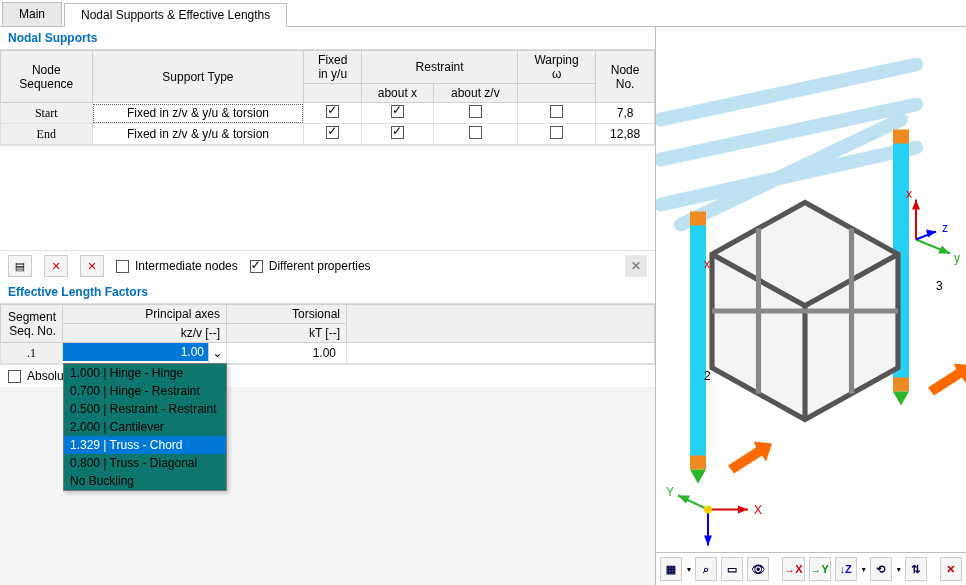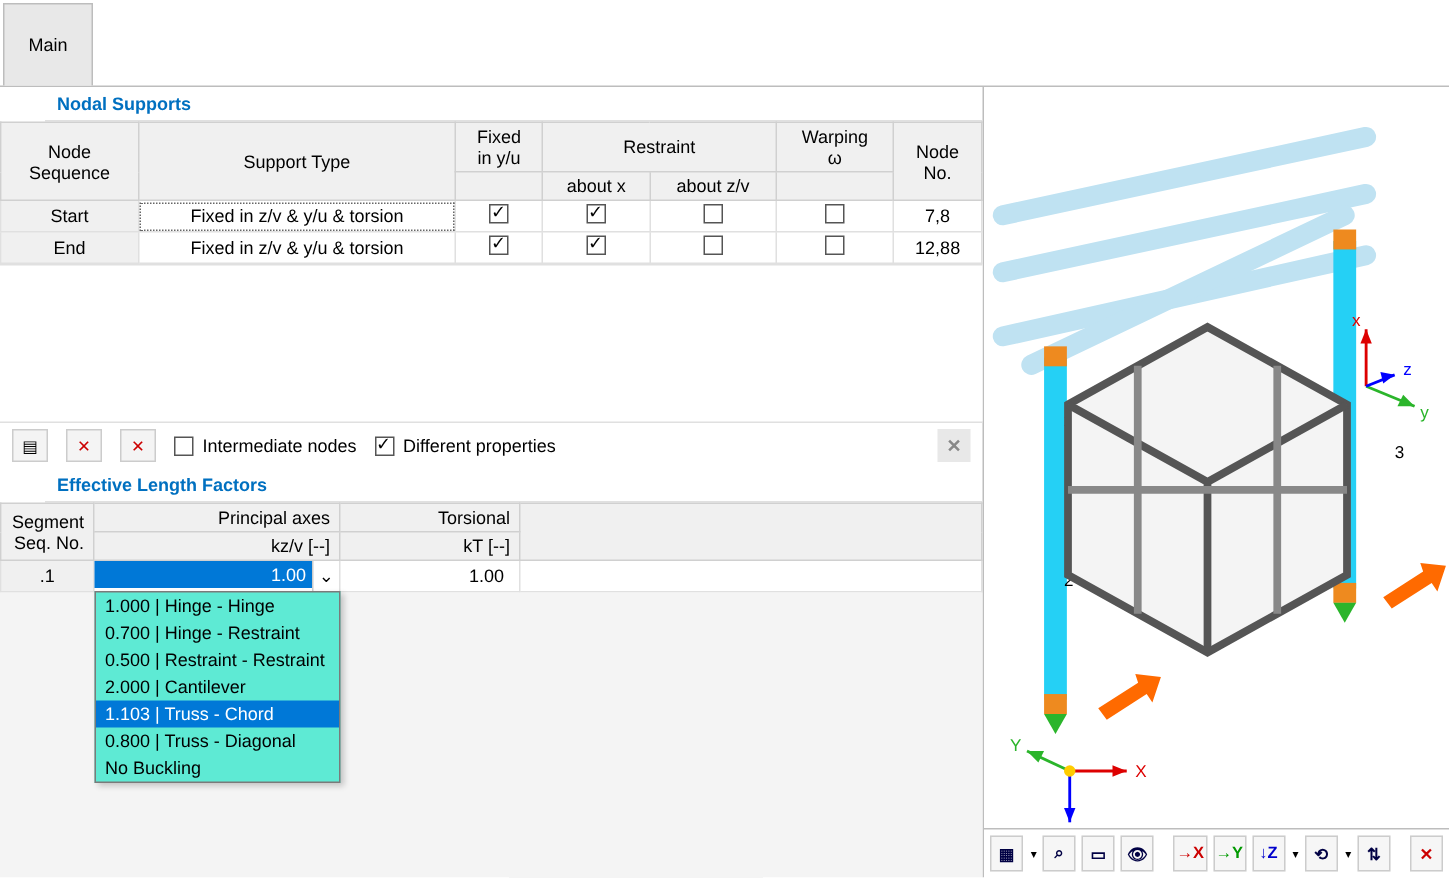--- a/index.html
+++ b/index.html
@@ -1,60 +1,61 @@
 <!DOCTYPE html>
 <html><head>
 <meta charset="utf-8">
 <style>
 * { box-sizing: border-box; margin: 0; padding: 0; font-family: "Segoe UI", Tahoma, sans-serif; font-size: 12px; }
 body { background: #fff; width: 966px; height: 585px; overflow: hidden; display: flex; flex-direction: column; }
 .tabs { display: flex; gap: 2px; background: #fff; border-bottom: 1px solid #bdbdbd; padding: 2px 2px 0 2px; }
-.tab { padding: 20px 16px; background: #e8e8e8; border: 1px solid #bdbdbd; border-bottom: none; cursor: pointer; }
+.tab { padding: 4px 16px; background: #e8e8e8; border: 1px solid #bdbdbd; border-bottom: none; cursor: pointer; }
 .tab.active { background: #fff; border-bottom: 1px solid #fff; position: relative; top: 1px; }
 .content-row { display: flex; flex: 1; min-height: 0; }
 .left-col { flex: 1; display: flex; flex-direction: column; border-right: 1px solid #bdbdbd; min-width: 0; }
 .right-col { width: 310px; display: flex; flex-direction: column; background: #fff; }
-.panel-title { color: #0070c0; font-weight: bold; padding: 4px 8px; border-bottom: 1px solid #e0e0e0; margin-left: 30px; }
+.panel-title { color: #0070c0; font-weight: bold; padding: 4px 8px; border-bottom: 1px solid #e0e0e0; }
 .ns-table { width: 100%; border-collapse: collapse; }
 .ns-table th { font-weight: normal; background: #f0f0f0; border: 1px solid #d0d0d0; text-align: center; padding: 2px 6px; }
 .ns-table td { border: 1px solid #e0e0e0; text-align: center; padding: 2px 6px; background: #fff; }
 .ns-table td.left { text-align: center; }
-.seq-cell { background: #f0f0f0 !important; }
+.seq-cell { background: #f0f0f0 !important; font-family: Liberation Serif, serif; }
 .dotted { outline: 1px dotted #666; outline-offset: -2px; }
 .chk { width: 13px; height: 13px; border: 1px solid #555; display: inline-block; position: relative; }
 .chk.checked::after { content: "✓"; position: absolute; top: -3px; left: 0; font-size: 12px; }
 .ns-footer { display: flex; align-items: center; gap: 12px; padding: 4px 8px; border-top: 1px solid #e0e0e0; }
 .tool-btn { width: 24px; height: 22px; border: 1px solid #ccc; background: #f4f4f4; display: inline-flex; align-items: center; justify-content: center; font-size: 11px; cursor: pointer; }
 .close-x { margin-left: auto; width: 22px; height: 22px; background: #e8e8e8; display: flex; align-items: center; justify-content: center; color: #888; font-weight: bold; cursor: pointer; }
 .label-chk { display: flex; align-items: center; gap: 6px; }
 .ns-filler { height: 105px; background: #fff; border-top: 1px solid #e0e0e0; }
 .elf-table { width: 100%; border-collapse: collapse; }
 .elf-table th { font-weight: normal; background: #f0f0f0; border: 1px solid #d0d0d0; text-align: right; padding: 2px 6px; }
 .elf-table td { border: 1px solid #e0e0e0; text-align: center; padding: 2px 6px; }
 .elf-input-cell { background: #fff; position: relative; padding: 0 !important; }
 .elf-value { background: #0078d7; color: #fff; display: inline-block; width: calc(100% - 18px); text-align: right; padding: 2px 4px; }
 .elf-arrow { width: 18px; display: inline-flex; align-items: center; justify-content: center; border-left: 1px solid #ccc; height: 20px; vertical-align: top; cursor: pointer; }
-.dropdown { position: absolute; top: 20px; left: 0; width: 164px; background: #5eead4; border: 1px solid #7a7a7a; z-index: 10; box-shadow: 2px 2px 4px rgba(0,0,0,0.2); }
+.dropdown { position: absolute; top: 20px; left: 0; width: 164px; background: #0f766e; border: 1px solid #7a7a7a; z-index: 10; box-shadow: 2px 2px 4px rgba(0,0,0,0.2); }
 .dropdown-item { padding: 2px 6px; text-align: left; cursor: pointer; }
 .dropdown-item.sel { background: #0078d7; color: #fff; }
 .abs-row { padding: 4px 8px; display: flex; align-items: center; gap: 6px; border-top: 1px solid #e0e0e0; }
 .elf-rest { flex: 1; background: #f4f4f4; }
 .viewport { flex: 1; position: relative; overflow: hidden; background: #fff; }
 .viewport svg { width: 100%; height: 100%; }
 .nav-cube { position: absolute; top: 6px; right: 6px; width: 58px; height: 58px; }
 .view-toolbar { display: flex; gap: 4px; padding: 4px; border-top: 1px solid #bdbdbd; align-items: center; }
 .view-btn { width: 26px; height: 24px; border: 1px solid #ccc; background: #f6f6f6; display: inline-flex; align-items: center; justify-content: center; font-size: 11px; font-weight: bold; cursor: pointer; color: #004; }
 .view-sep { width: 6px; }
 .caret { font-size: 8px; margin-left: 1px; }
 </style>
 </head>
 <body>
 
 <div class="tabs">
   <div class="tab">Main</div>
+  <div class="tab active">Nodal Supports &amp; Effective Lengths</div>
 </div>
 
 <div class="content-row">
   <div class="left-col">
 
     <div class="panel-title">Nodal Supports</div>
 
     <table class="ns-table">
       <thead>
         <tr>
@@ -133,31 +134,35 @@
       <tbody>
         <tr>
           <td class="seq-cell">.1</td>
           <td class="elf-input-cell">
             <span class="elf-value">1.00</span><span class="elf-arrow">⌄</span>
             <div class="dropdown">
               <div class="dropdown-item">1.000 | Hinge - Hinge</div>
               <div class="dropdown-item">0.700 | Hinge - Restraint</div>
               <div class="dropdown-item">0.500 | Restraint - Restraint</div>
               <div class="dropdown-item">2.000 | Cantilever</div>
-              <div class="dropdown-item sel">1.103 | Truss - Chord</div>
+              <div class="dropdown-item sel">1.329 | Truss - Chord</div>
               <div class="dropdown-item">0.800 | Truss - Diagonal</div>
               <div class="dropdown-item">No Buckling</div>
             </div>
           </td>
           <td style="text-align:right;padding-right:10px">1.00</td>
           <td></td>
         </tr>
       </tbody>
     </table>
 
+    <div class="abs-row">
+      <span class="chk"></span>
+      <span>Absolu</span>
+    </div>
 
     <div class="elf-rest"></div>
   </div>
 
   <div class="right-col">
     <div class="viewport">
       <svg viewBox="0 0 310 520">
         <g stroke="#bfe2f2" stroke-width="14" stroke-linecap="round">
           <line x1="5" y1="90" x2="260" y2="35"></line>
           <line x1="5" y1="130" x2="260" y2="75"></line>

